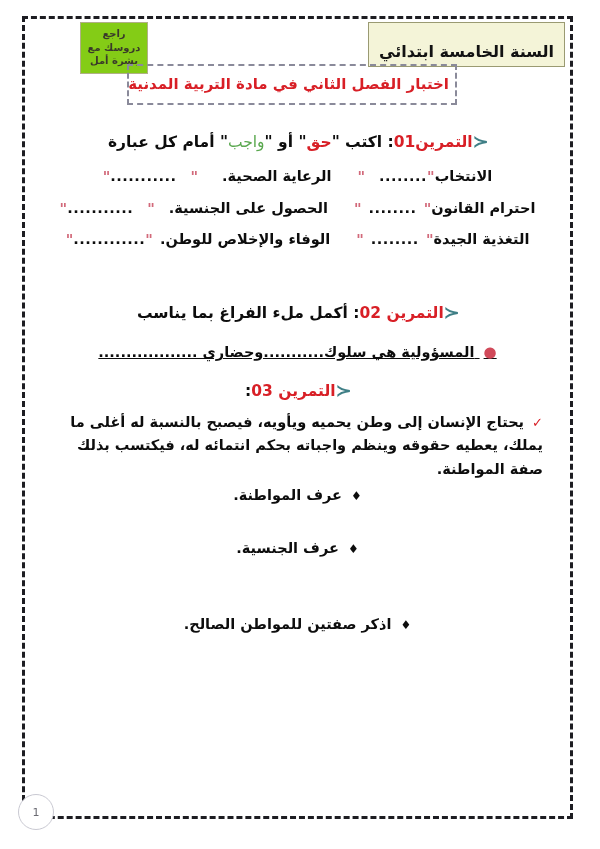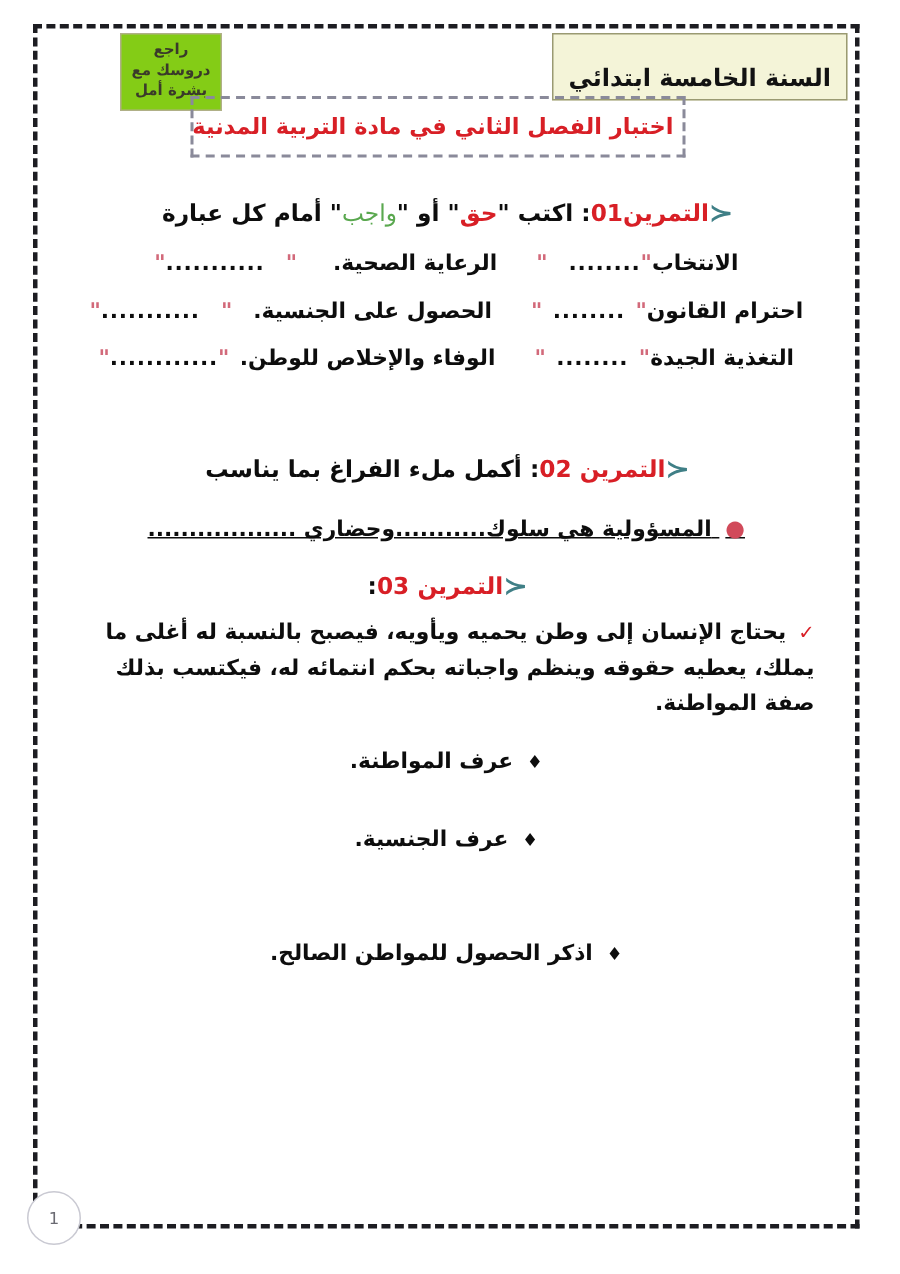--- a/index.html
+++ b/index.html
@@ -182,21 +182,21 @@
     margin-left: 3px;
   }
   .ex3-q {
     font-size: 14.5px;
     font-weight: bold;
     direction: rtl;
     text-align: center;
     line-height: 1.4;
   }
   .q-diamond { margin-left: 4px; font-size: 12px; }
-  .q-gap-1 { margin-top: 16px; }
+  .q-gap-1 { margin-top: 4px; }
   .q-gap-2 { margin-top: 32px; }
   .q-gap-3 { margin-top: 56px; }
 
   
   .page-number {
     position: absolute;
     left: 18px;
     top: 794px;
     width: 34px;
     height: 34px;
@@ -333,21 +333,21 @@
       <span>عرف المواطنة.</span>
     </div>
 
     <div class="ex3-q q-gap-2">
       <span class="q-diamond">♦</span>
       <span>عرف الجنسية.</span>
     </div>
 
     <div class="ex3-q q-gap-3">
       <span class="q-diamond">♦</span>
-      <span>اذكر الحصول للمواطن الصالح.</span>
+      <span>اذكر صفتين للمواطن الصالح.</span>
     </div>
 
   </div>
 
   <div class="page-number">
     <span>1</span>
   </div>
 
 </div>
 

